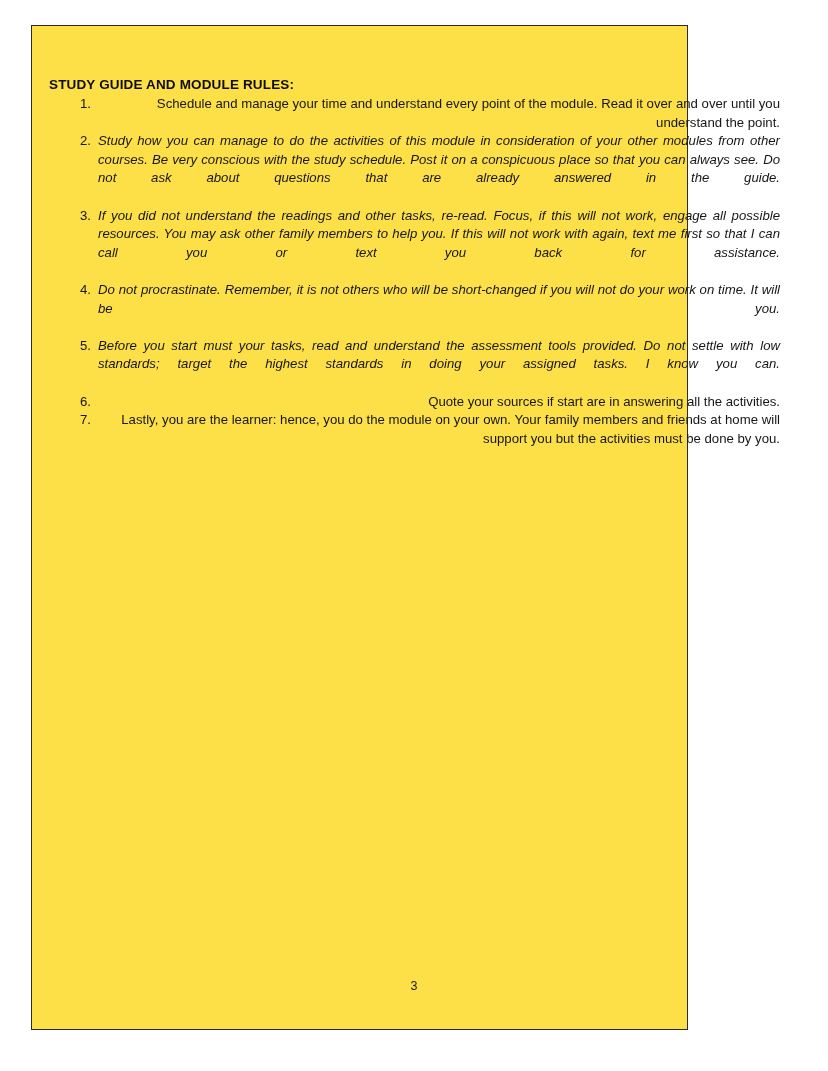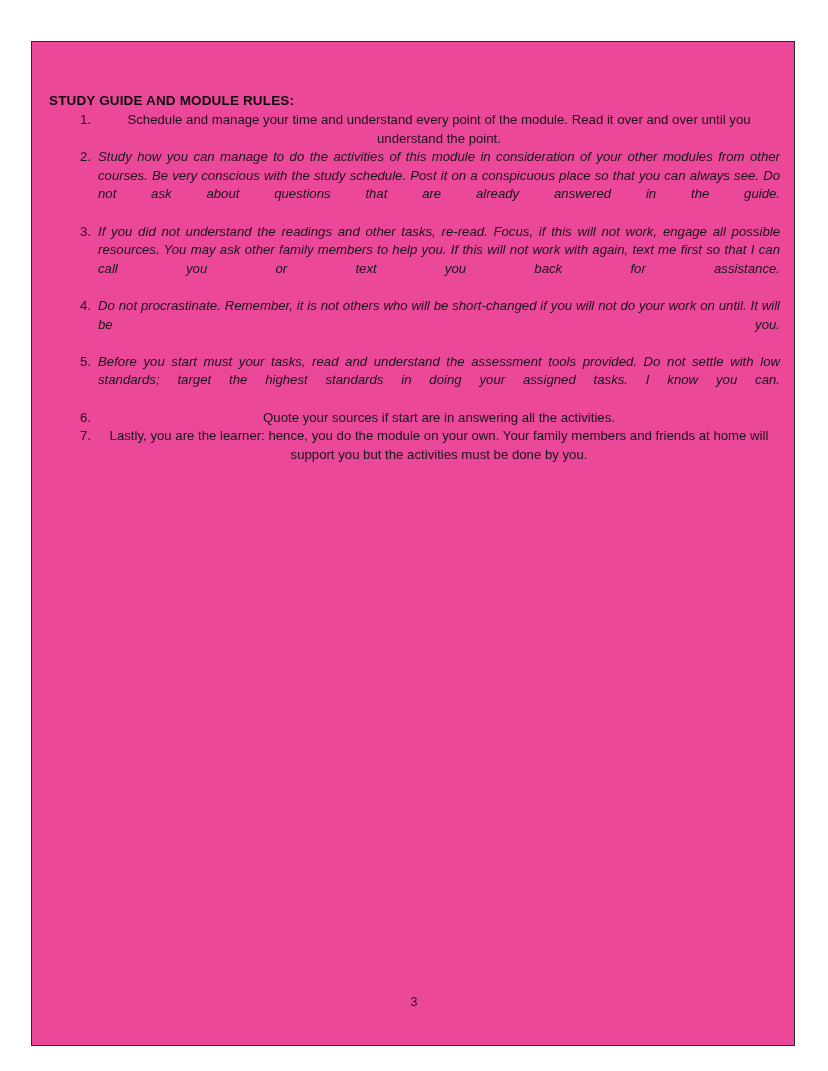--- a/index.html
+++ b/index.html
@@ -13,26 +13,26 @@
     background: #ffffff;
     font-family: "Liberation Sans", sans-serif;
     color: #111111;
     overflow: hidden;
   }
 
   
   #page-sheet {
     position: absolute;
     left: 31px;
-    top: 41px;
-    width: 764px;
+    top: 25px;
+    width: 657px;
     height: 1005px;
     box-sizing: border-box;
     border: 1.5px solid #2b2b2f;
-    background: #ec4899;
+    background: #fde047;
   }
 
   #page-body {
     position: absolute;
     left: 17px;
     top: 50px;
     width: 731px;
   }
 
   
@@ -58,21 +58,21 @@
     line-height: 18.6px;
     margin: 0;
     color: #16161a;
   }
   .rule-item.justified .rule-text {
     text-align: justify;
     text-justify: inter-word;
     font-style: italic;
   }
   .rule-item.ragged .rule-text {
-    text-align: center;
+    text-align: right;
   }
   .rule-marker {
     position: absolute;
     left: 20px;
     top: 0;
     width: 22px;
     text-align: right;
     font-size: 13.2px;
     line-height: 18.6px;
     color: #16161a;
@@ -117,21 +117,21 @@
         <li class="rule-item justified">
           <span class="rule-marker">2.</span>
           <span class="rule-text">Study how you can manage to do the activities of this module in consideration of your other modules from other courses. Be very conscious with the study schedule. Post it on a conspicuous place so that you can always see. Do not ask about questions that are already answered in the guide.</span>
         </li>
         <li class="rule-item justified">
           <span class="rule-marker">3.</span>
           <span class="rule-text">If you did not understand the readings and other tasks, re-read. Focus, if this will not work, engage all possible resources. You may ask other family members to help you. If this will not work with again, text me first so that I can call you or text you back for assistance.</span>
         </li>
         <li class="rule-item justified">
           <span class="rule-marker">4.</span>
-          <span class="rule-text">Do not procrastinate. Remember, it is not others who will be short-changed if you will not do your work on until. It will be you.</span>
+          <span class="rule-text">Do not procrastinate. Remember, it is not others who will be short-changed if you will not do your work on time. It will be you.</span>
         </li>
         <li class="rule-item justified">
           <span class="rule-marker">5.</span>
           <span class="rule-text">Before you start must your tasks, read and understand the assessment tools provided. Do not settle with low standards; target the highest standards in doing your assigned tasks. I know you can.</span>
         </li>
         <li class="rule-item ragged">
           <span class="rule-marker">6.</span>
           <span class="rule-text">Quote your sources if start are in answering all the activities.</span>
         </li>
         <li class="rule-item ragged">

